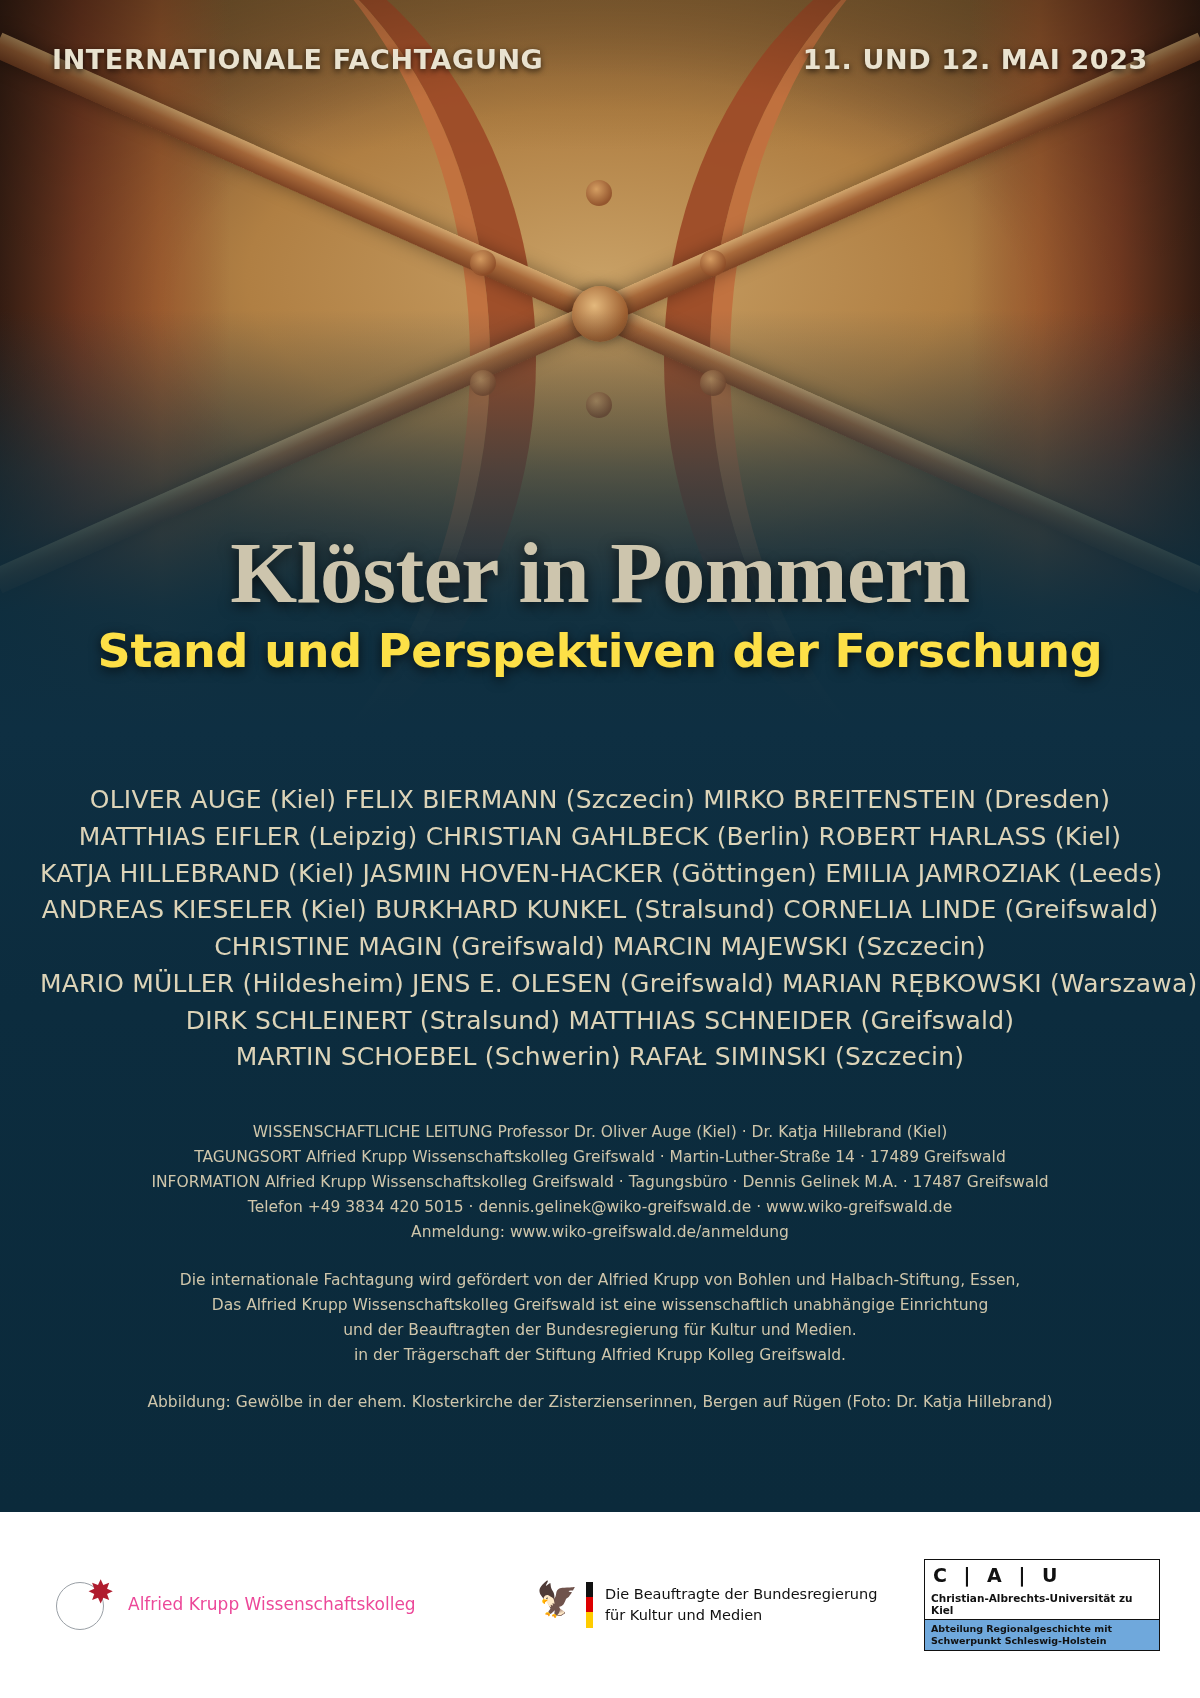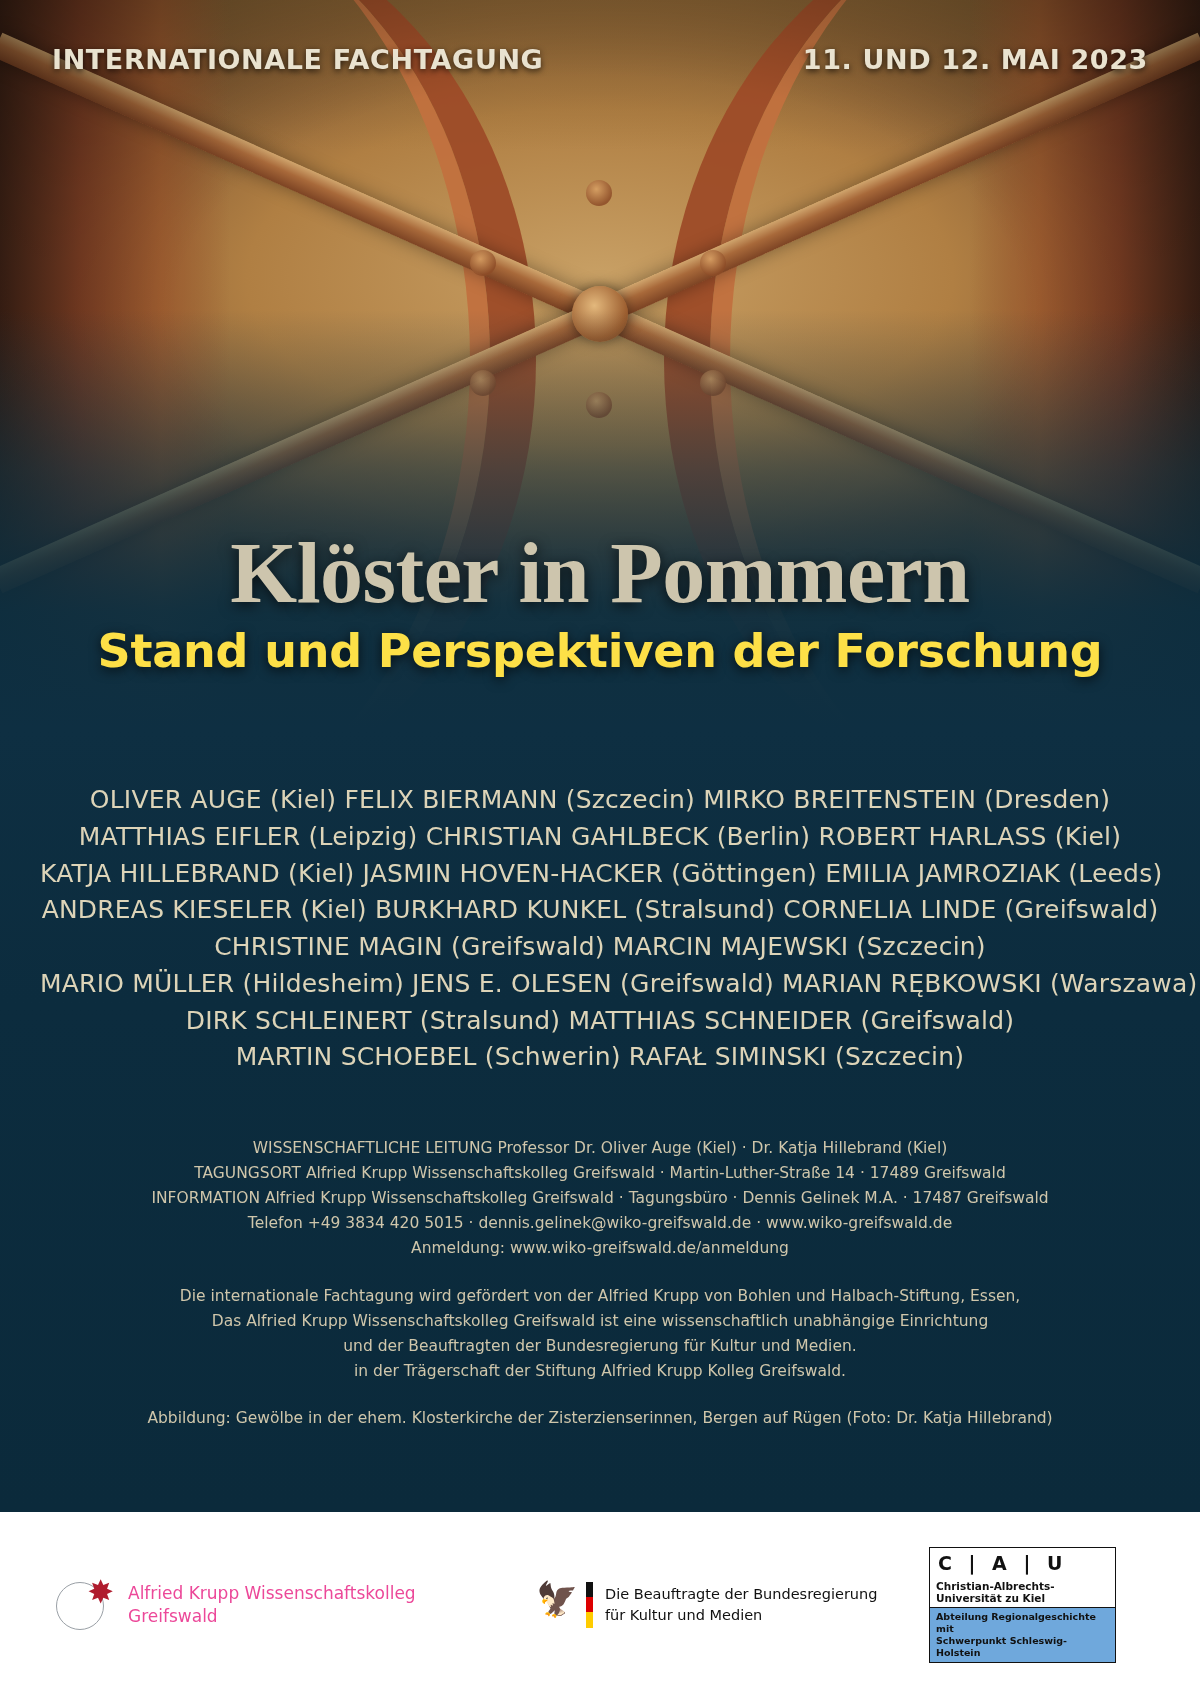--- a/index.html
+++ b/index.html
@@ -174,21 +174,20 @@
   .info {
     position: absolute;
     left: 0; right: 0;
     top: 390px;
     text-align: center;
     color: #cfc6ab;
     font-size: 15.5px;
     line-height: 1.62;
     padding: 0 24px;
     box-sizing: border-box;
-    margin-top: 16px;
   }
   .info .block { margin-bottom: 22px; }
   .info .block:last-child { margin-bottom: 0; }
 
   
   .footer {
     position: absolute;
     left: 0; right: 0; bottom: 0;
     height: 186px;
     background: #ffffff;
@@ -250,22 +249,22 @@
     background: linear-gradient(180deg, #111 0 33%, #d00 33% 66%, #fc0 66% 100%);
     flex: none;
   }
   .bkm-text {
     color: #111;
     font-size: 14.5px;
     line-height: 1.42;
   }
   .logo-cau {
     margin-left: auto;
-    margin-right: 84px;
-    width: 187px;
+    margin-right: 40px;
+    width: 236px;
   }
   .cau-top {
     border: 1px solid #111;
     border-bottom: none;
     padding: 4px 8px 3px;
     font-size: 19px;
     font-weight: 700;
     letter-spacing: 5px;
     color: #111;
   }
@@ -358,21 +357,20 @@
 
   <div class="footer">
 
     <div class="logo logo-akwk">
       <div class="akwk-mark">
         <div class="ring"></div>
         <div class="star">✸</div>
       </div>
       <div class="akwk-text">
         <div>Alfried Krupp Wissenschaftskolleg</div>
-        <div>Greifswald</div>
       </div>
     </div>
 
     <div class="logo logo-bkm">
       <div class="eagle"><span class="bird">🦅</span></div>
       <div class="flagbar"></div>
       <div class="bkm-text">
         <div>Die Beauftragte der Bundesregierung</div>
         <div>für Kultur und Medien</div>
       </div>

